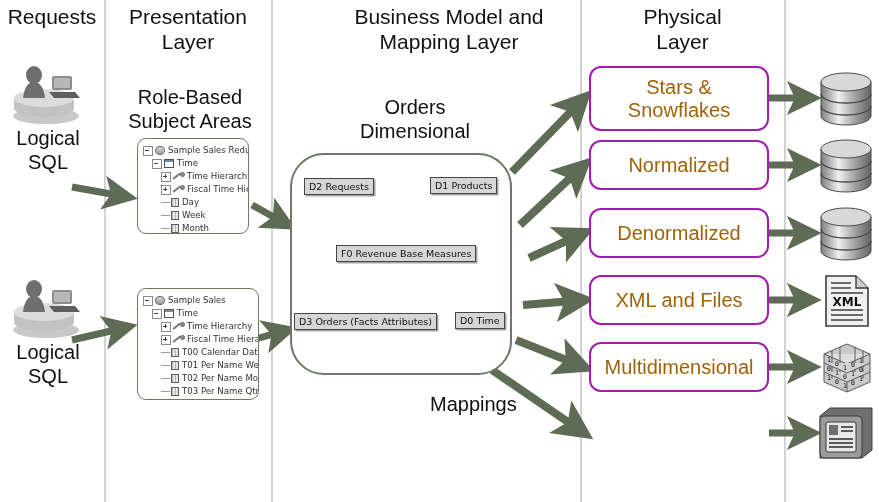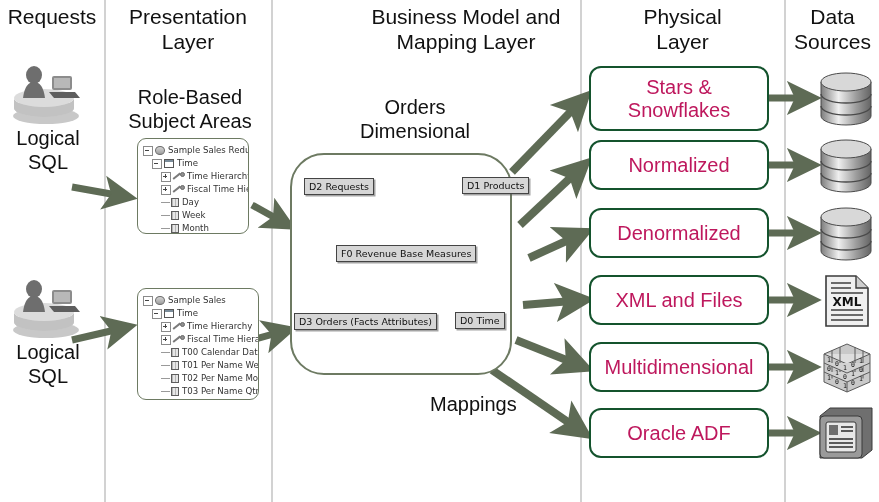--- a/index.html
+++ b/index.html
@@ -147,55 +147,53 @@
     padding:1px 4px;
     white-space:nowrap;
     font-family:"DejaVu Sans", sans-serif;
     box-shadow:1.5px 1.5px 0 rgba(90,90,90,.55);
   }
 
   
   .phys-box{
     position:absolute;
     box-sizing:border-box;
-    border:2px solid #14532d;
+    border:2px solid #a21caf;
     border-radius:12px;
     background:#fff;
     display:flex;
     align-items:center;
     justify-content:center;
     text-align:center;
     font-size:20px;
     line-height:23px;
-    color:#be185d;
+    color:#a16207;
     white-space:pre-line;
   }
 
   
   .ds{position:absolute;}
 </style>
 </head>
 <body>
 
 <div id="stage">
 
   <div class="divider" style="left:104px;"></div>
   <div class="divider" style="left:271px;"></div>
   <div class="divider" style="left:580px;"></div>
   <div class="divider" style="left:784px;"></div>
 
   <div class="col-head" style="left:0px;   top:4px; width:104px;">Requests</div>
   <div class="col-head" style="left:106px; top:4px; width:164px;">Presentation
 Layer</div>
-  <div class="col-head" style="left:290px; top:4px; width:352px;">Business Model and
+  <div class="col-head" style="left:273px; top:4px; width:352px;">Business Model and
 Mapping Layer</div>
   <div class="col-head" style="left:582px; top:4px; width:201px;">Physical
 Layer</div>
-  <div class="col-head" style="left:786px; top:4px; width:93px;">Data
-Sources</div>
 
   <div class="sub-cap" style="left:110px; top:85px; width:160px;">Role-Based
 Subject Areas</div>
   <div class="sub-cap" style="left:315px; top:95px; width:200px;">Orders
 Dimensional</div>
   <div class="sub-cap" style="left:430px; top:392px; width:150px; text-align:left;">Mappings</div>
 
   <svg class="svg-layer" viewBox="0 0 879 502">
     <defs>
       <marker id="ah" markerWidth="5.2" markerHeight="5.2" refX="3.6" refY="2.6" orient="auto" markerUnits="strokeWidth">
@@ -375,32 +373,31 @@
       </div>
       <div class="tree-row">
         <span class="ind" style="width: 18px;"></span>
         <span>T04 Per Name Half</span>
       </div>
     </div>
 
   <div class="bmm-box" style="left:290px; top:153px; width:222px; height:222px;"></div>
 
   <div class="node" style="left:304px; top:178px;">D2 Requests</div>
-  <div class="node" style="left:462px; top:177px;">D1 Products</div>
+  <div class="node" style="left:430px; top:177px;">D1 Products</div>
   <div class="node" style="left:336px; top:245px;">F0 Revenue Base Measures</div>
   <div class="node" style="left:294px; top:313px;">D3 Orders (Facts Attributes)</div>
   <div class="node" style="left:455px; top:312px;">D0 Time</div>
 
   <div class="phys-box" style="left:589px; top:66px; width:180px; height:65px;">Stars &amp;
 Snowflakes</div>
   <div class="phys-box" style="left:589px; top:140px; width:180px; height:50px;">Normalized</div>
   <div class="phys-box" style="left:589px; top:208px; width:180px; height:50px;">Denormalized</div>
   <div class="phys-box" style="left:589px; top:342px; width:180px; height:50px;">Multidimensional</div>
   <div class="phys-box" style="left:589px; top:275px; width:180px; height:50px;">XML and Files</div>
-  <div class="phys-box" style="left:589px; top:408px; width:180px; height:50px;">Oracle ADF</div>
 
   <div class="ds" style="left:818px; top:70px;">
     <svg width="56" height="58" viewBox="0 0 56 58">
       <defs>
         <linearGradient id="cyl" x1="0" y1="0" x2="1" y2="0">
           <stop offset="0" stop-color="#7d7d7d"></stop>
             <stop offset=".35" stop-color="#efefef"></stop>
           <stop offset=".7" stop-color="#9d9d9d"></stop>
             <stop offset="1" stop-color="#646464"></stop>
         </linearGradient>

